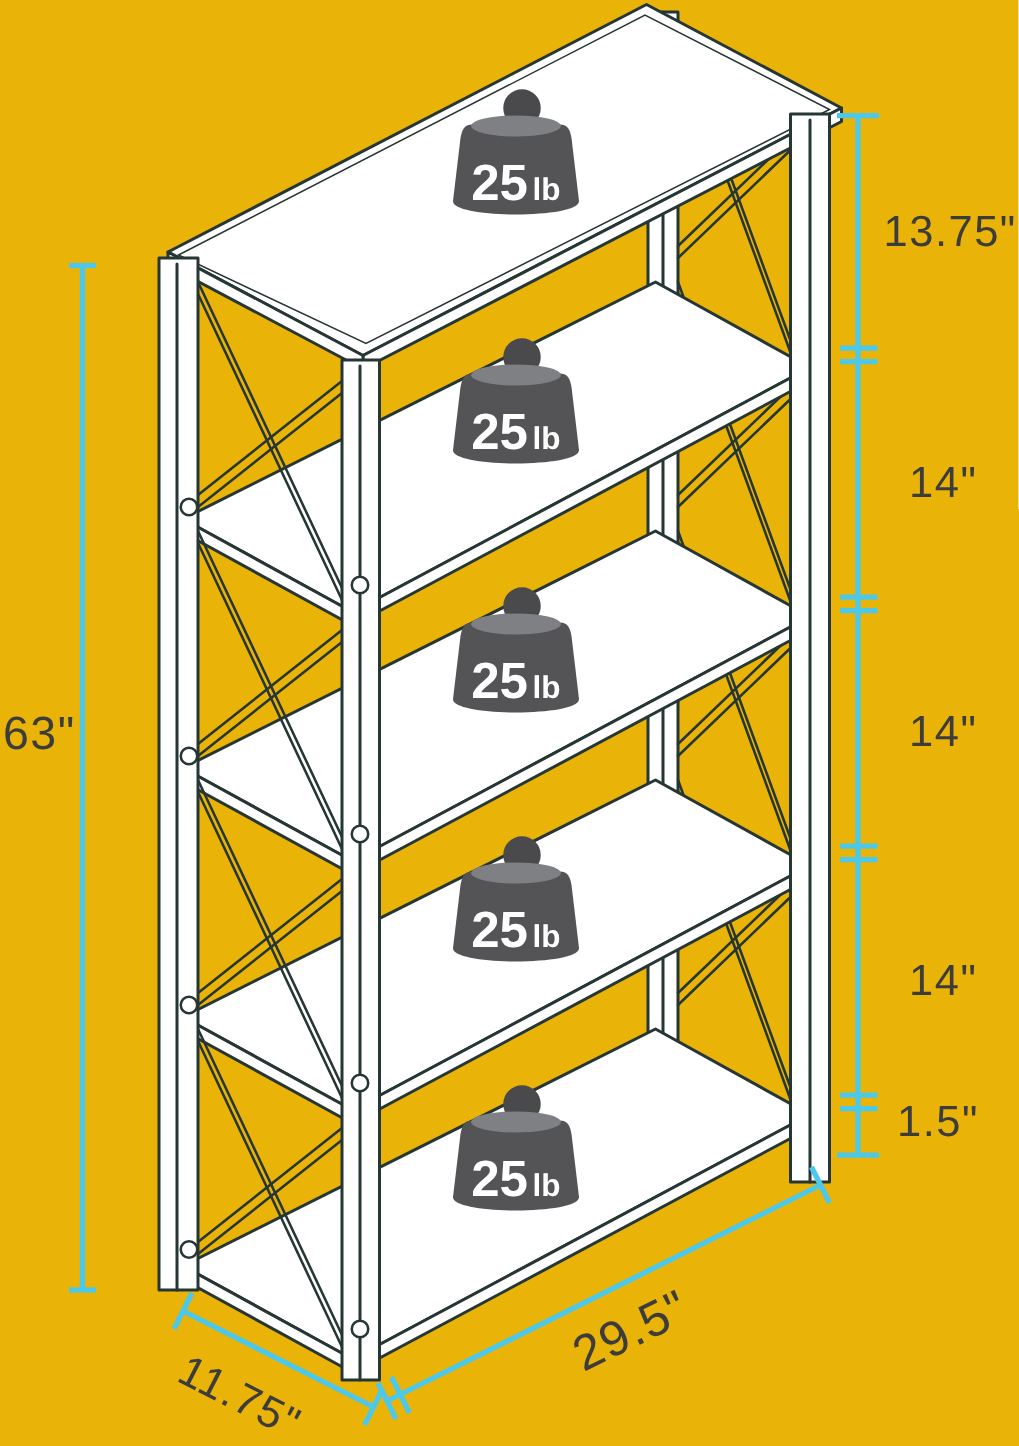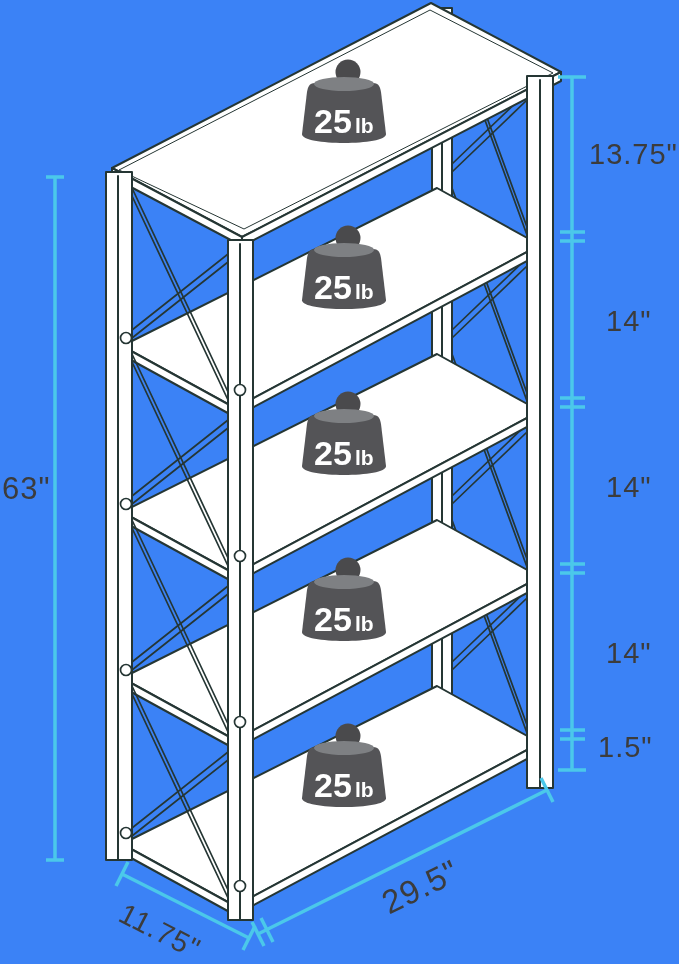--- a/index.html
+++ b/index.html
@@ -1,16 +1,16 @@
 <!DOCTYPE html>
 <html style="--accent: #4bc8ea; --line_color: #253634; --label_color: #3c3c3c; --weight_body: #545457; --weight_top: #7e8083; --weight_ball: #4a4a4c;"><head>
 <meta charset="utf-8">
 <style>
   html,body{margin:0;padding:0;background:#ffffff;}
-  .stage{position:relative;width:679px;height:964px;background:#3b82f6;overflow:hidden;}
+  .stage{position:relative;width:679px;height:964px;background:#eab308;overflow:hidden;}
   svg{display:block;}
   
   .edge{stroke:var(--line_color);stroke-width:2;fill:none;stroke-linejoin:round;stroke-linecap:round;}
   .face{stroke:var(--line_color);stroke-width:2;fill:#ffffff;stroke-linejoin:round;}
   .rim{stroke:var(--line_color);stroke-width:1;fill:none;}
   .slat{stroke:var(--line_color);stroke-width:1.7;fill:none;stroke-linecap:round;}
   .bolt{fill:#ffffff;stroke:var(--line_color);stroke-width:1.7;}
   
   .w-body{fill:var(--weight_body);}
   .w-top{fill:var(--weight_top);}

